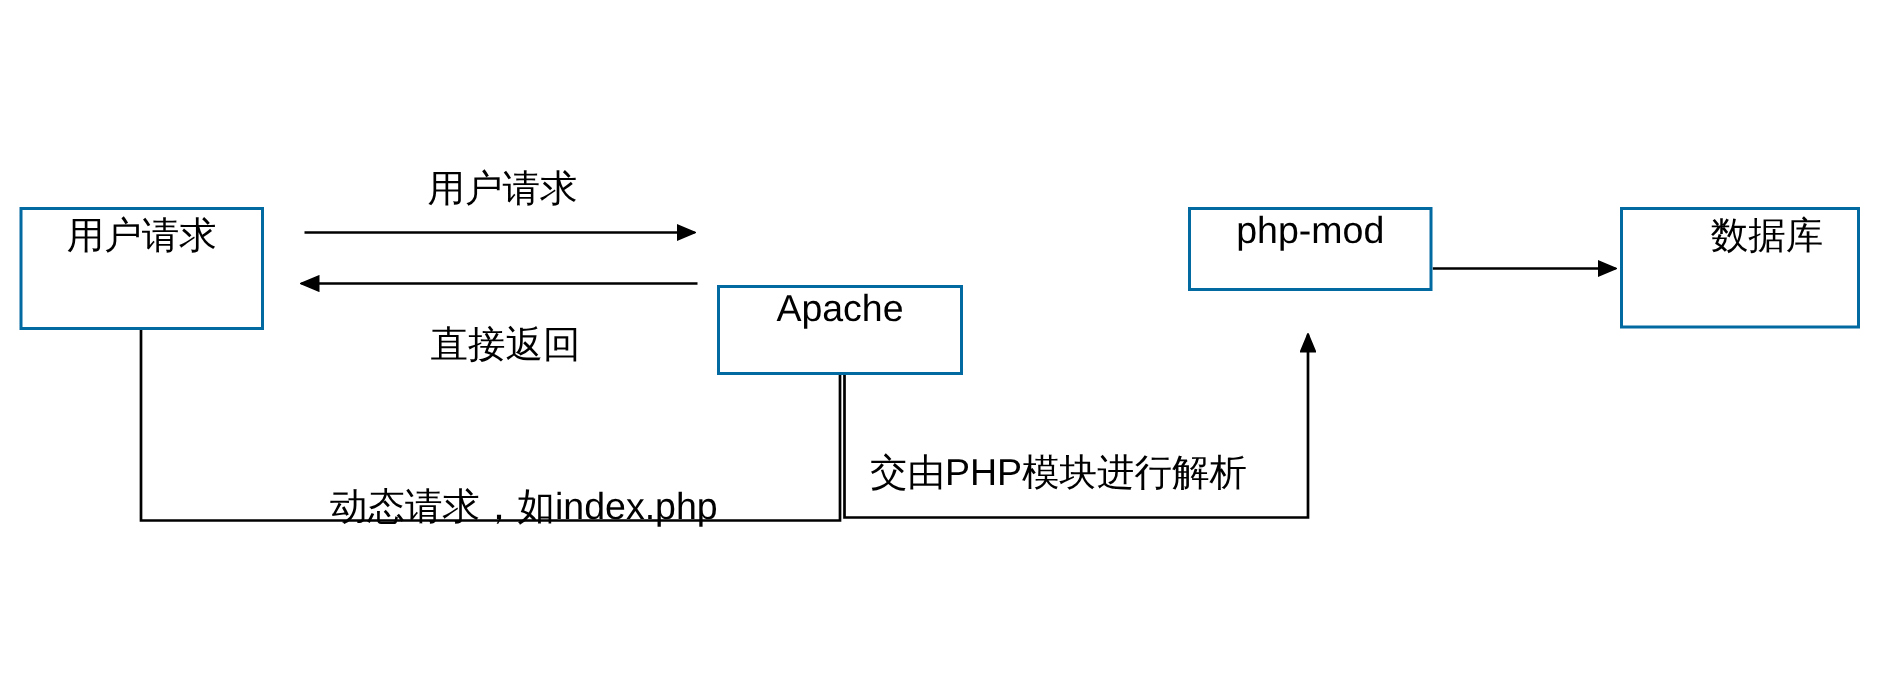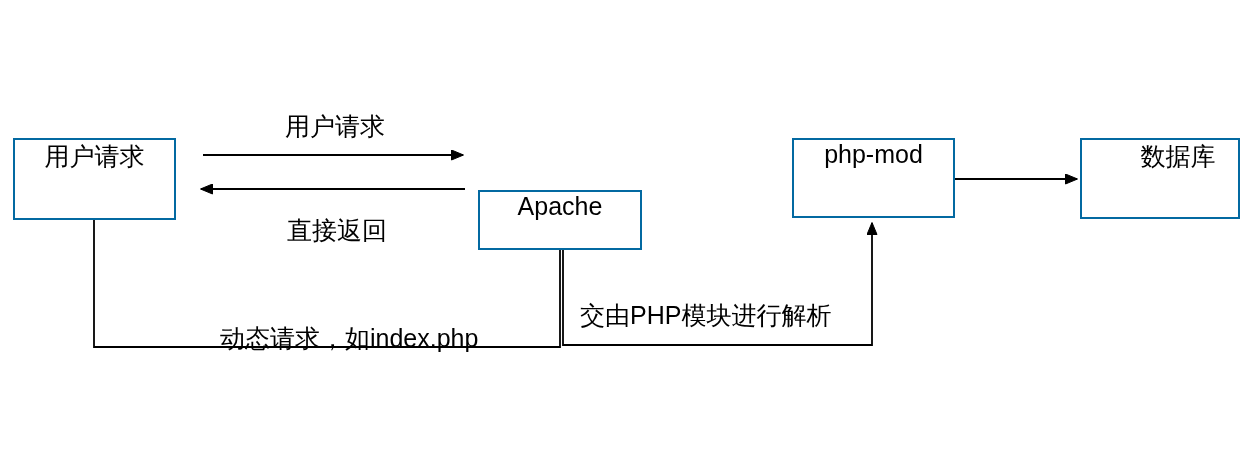--- a/index.html
+++ b/index.html
@@ -29,21 +29,21 @@
     box-sizing: border-box;
     display: flex;
     align-items: flex-start;
     justify-content: center;
     font-size: 25px;
     color: #000000;
     white-space: nowrap;
   }
   .node-user    { left: 13px;   top: 138px; width: 163px; height: 82px; }
   .node-apache  { left: 478px;  top: 146px; width: 164px; height: 60px; margin-top: 44px; }
-  .node-phpmod  { left: 792px;  top: 138px; width: 163px; height: 80px; }
+  .node-phpmod  { left: 792px;  top: 138px; width: 163px; height: 56px; }
   .node-db      { left: 1080px; top: 138px; width: 160px; height: 81px; padding-left: 36px; }
   .edge-label {
     position: absolute;
     font-size: 25px;
     color: #000000;
     white-space: nowrap;
     line-height: 1.2;
   }
   .label-static  { left: 230px; top: 111px; width: 210px; text-align: center; }
   .label-return  { left: 230px; top: 215px; width: 214px; text-align: center; }

